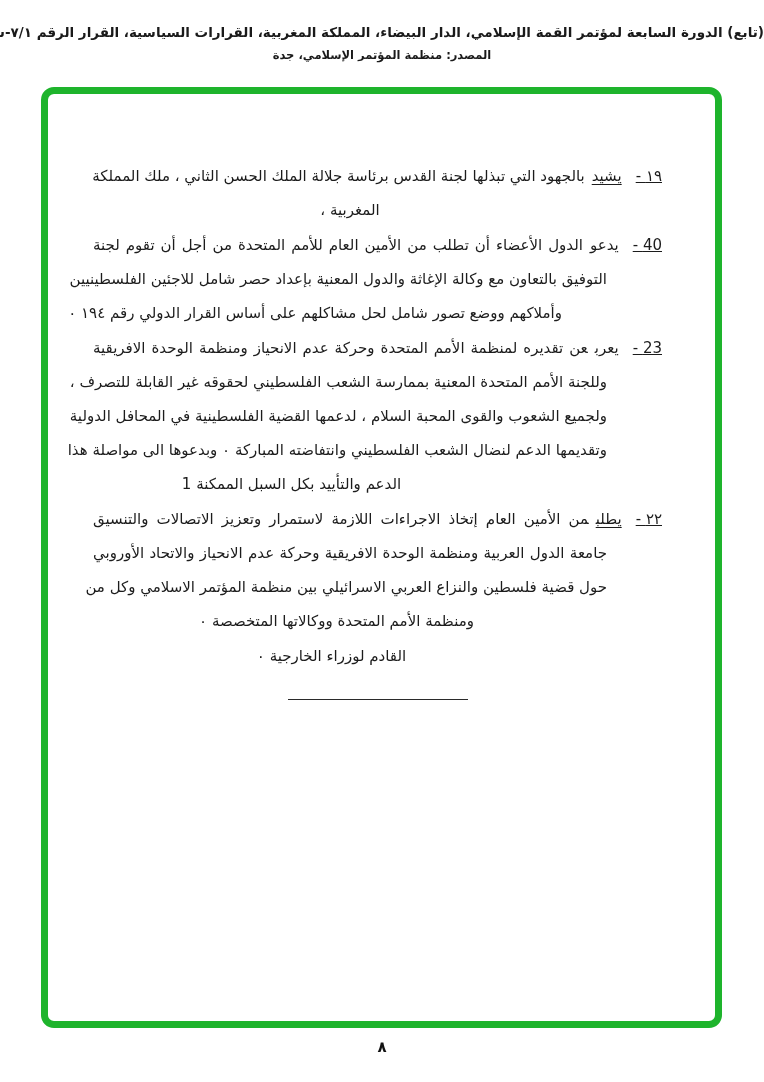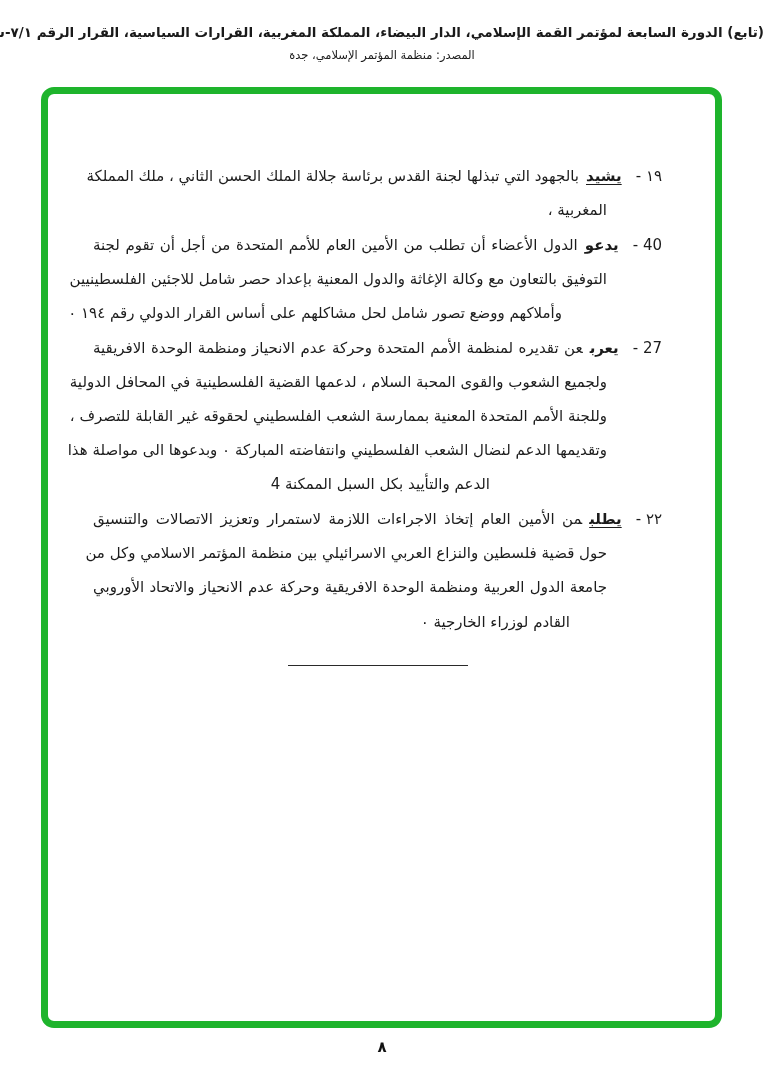--- a/index.html
+++ b/index.html
@@ -25,21 +25,21 @@
   }
   .header .h-line1 {
     font-size: 13.5px;
     font-weight: bold;
     letter-spacing: 0.2px;
     white-space: nowrap;
   }
   .header .h-line2 {
     margin-top: 8px;
     font-size: 11.5px;
-    font-weight: normal;
+    font-weight: bold;
   }
 
   
   .frame {
     position: absolute;
     left: 41px;
     top: 87px;
     width: 681px;
     height: 941px;
     border: 7px solid #1eb42c;
@@ -53,29 +53,29 @@
     left: 49px;
     top: 95px;
     width: 665px;
     direction: rtl;
     padding: 64px 52px 0 44px;
     font-size: 15px;
     line-height: 34px;
     color: #1c1c1c;
   }
   .item { margin-bottom: 1px; }
-  .line { text-align: right; white-space: nowrap; }
+  .line { text-align: center; white-space: nowrap; }
   .line.fill { text-align: justify; text-align-last: justify; }
   .line.cont { margin-right: 55px; }
   .line.mr-100 { margin-right: 100px; }
   .line.mr-170 { margin-right: 172px; }
   .line.mr-80  { margin-right: 82px; }
   .line.mr-225 { margin-right: 92px; }
-  .num { display: inline-block; margin-left: 14px; }
-  .kw  { font-weight: bold; letter-spacing: 1px; margin-left: 7px; }
+  .num { display: inline-block; margin-left: 14px; text-decoration: underline; }
+  .kw  { font-weight: normal; letter-spacing: 1px; margin-left: 7px; }
   .kw.u { text-decoration: underline; text-underline-offset: 3px; }
 
   
   .end-rule {
     width: 180px;
     border: none;
     border-top: 1.6px solid #2a2a2a;
     margin: 26px auto 0 auto;
   }
 
@@ -115,34 +115,35 @@
     <div class="item">
       <div class="line fill">
         <span class="num">40 -</span><span class="kw">يدعو</span><span>الدول الأعضاء أن تطلب من الأمين العام للأمم المتحدة من أجل أن تقوم لجنة</span>
       </div>
       <div class="line cont fill">التوفيق بالتعاون مع وكالة الإغاثة والدول المعنية بإعداد حصر شامل للاجئين الفلسطينيين</div>
       <div class="line cont mr-100">وأملاكهم ووضع تصور شامل لحل مشاكلهم على أساس القرار الدولي رقم ١٩٤ ٠</div>
     </div>
 
     <div class="item">
       <div class="line fill">
-        <span class="num">27 -</span><span class="kw">يعرب</span><span>عن تقديره لمنظمة الأمم المتحدة وحركة عدم الانحياز ومنظمة الوحدة الافريقية</span>
+        <span class="num">23 -</span><span class="kw">يعرب</span><span>عن تقديره لمنظمة الأمم المتحدة وحركة عدم الانحياز ومنظمة الوحدة الافريقية</span>
       </div>
+      <div class="line cont fill">وللجنة الأمم المتحدة المعنية بممارسة الشعب الفلسطيني لحقوقه غير القابلة للتصرف ،</div>
       <div class="line cont fill">ولجميع الشعوب والقوى المحبة السلام ، لدعمها القضية الفلسطينية في المحافل الدولية</div>
-      <div class="line cont fill">وللجنة الأمم المتحدة المعنية بممارسة الشعب الفلسطيني لحقوقه غير القابلة للتصرف ،</div>
       <div class="line cont fill">وتقديمها الدعم لنضال الشعب الفلسطيني وانتفاضته المباركة ٠ وبدعوها الى مواصلة هذا</div>
-      <div class="line cont mr-170">الدعم والتأييد بكل السبل الممكنة 4</div>
+      <div class="line cont mr-170">الدعم والتأييد بكل السبل الممكنة 1</div>
     </div>
 
     <div class="item">
       <div class="line fill">
         <span class="num">٢٢ -</span><span class="kw u">يطلب</span><span>من الأمين العام إتخاذ الاجراءات اللازمة لاستمرار وتعزيز الاتصالات والتنسيق</span>
       </div>
+      <div class="line cont fill">جامعة الدول العربية ومنظمة الوحدة الافريقية وحركة عدم الانحياز والاتحاد الأوروبي</div>
       <div class="line cont fill">حول قضية فلسطين والنزاع العربي الاسرائيلي بين منظمة المؤتمر الاسلامي وكل من</div>
-      <div class="line cont fill">جامعة الدول العربية ومنظمة الوحدة الافريقية وحركة عدم الانحياز والاتحاد الأوروبي</div>
+      <div class="line cont mr-80">ومنظمة الأمم المتحدة ووكالاتها المتخصصة ٠</div>
     </div>
 
     <div class="item">
       <div class="line cont mr-225">القادم لوزراء الخارجية ٠</div>
     </div>
 
     <hr class="end-rule">
   </div>
 
   <div class="page-num">٨</div>

